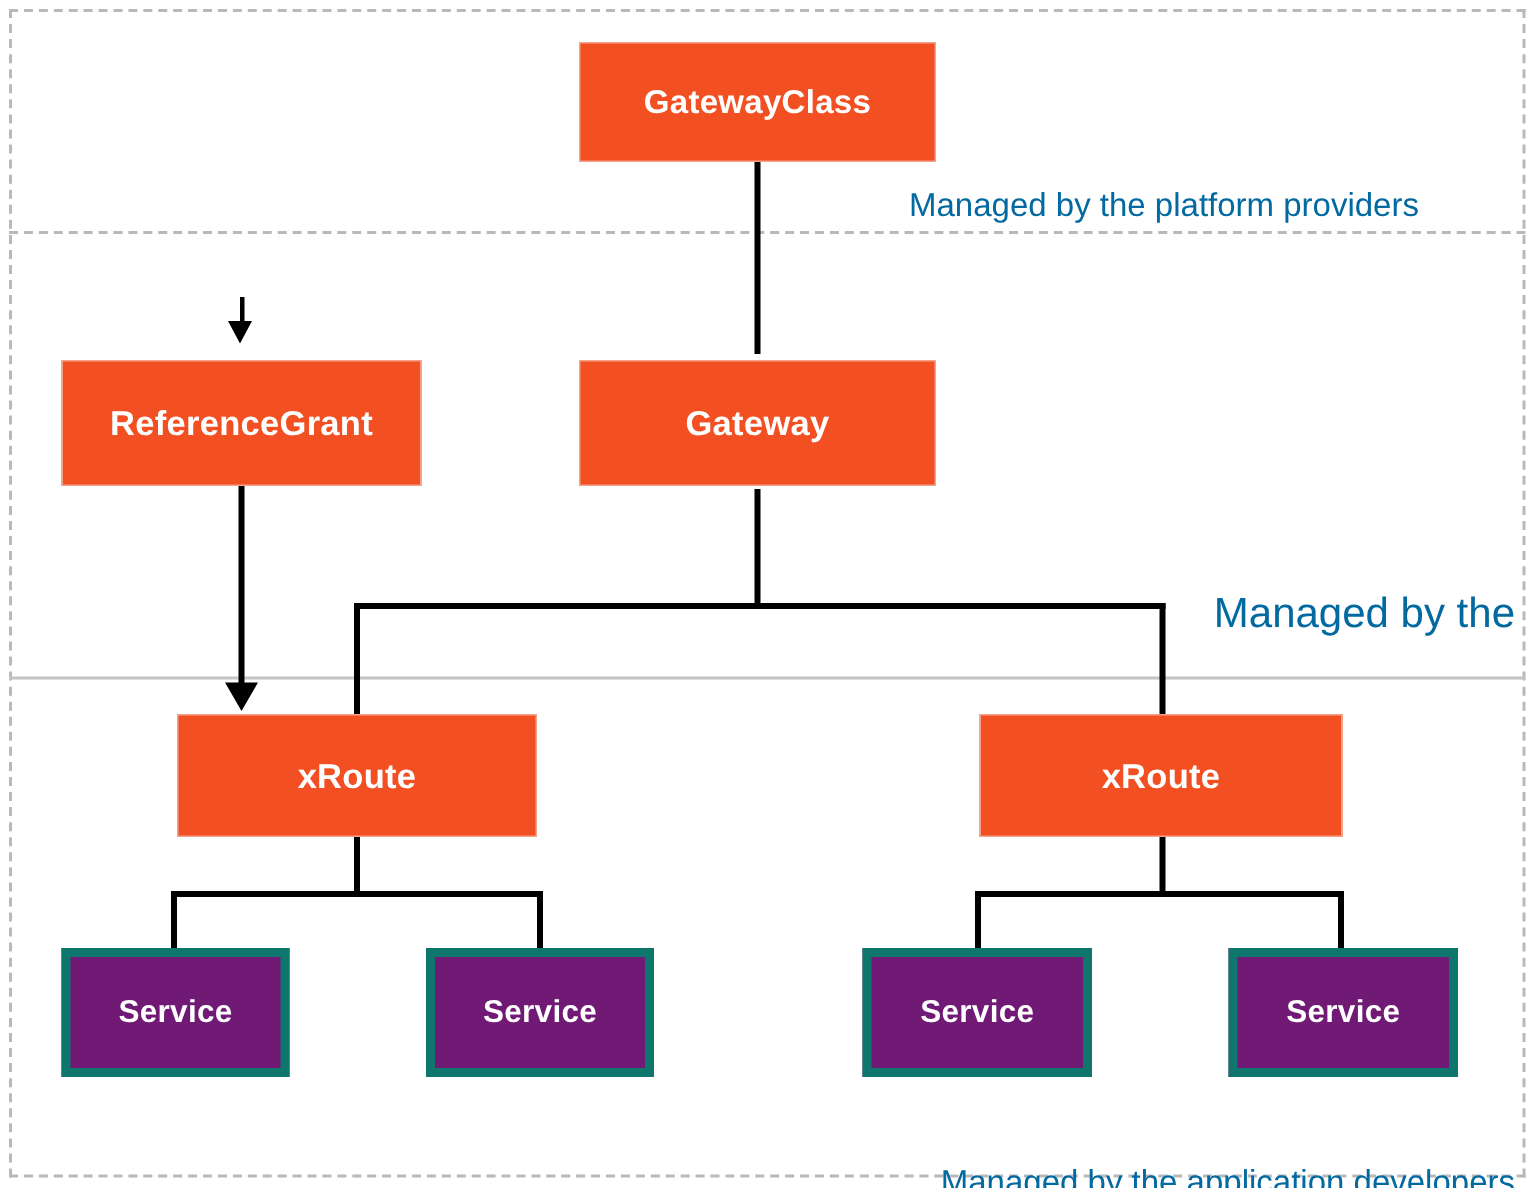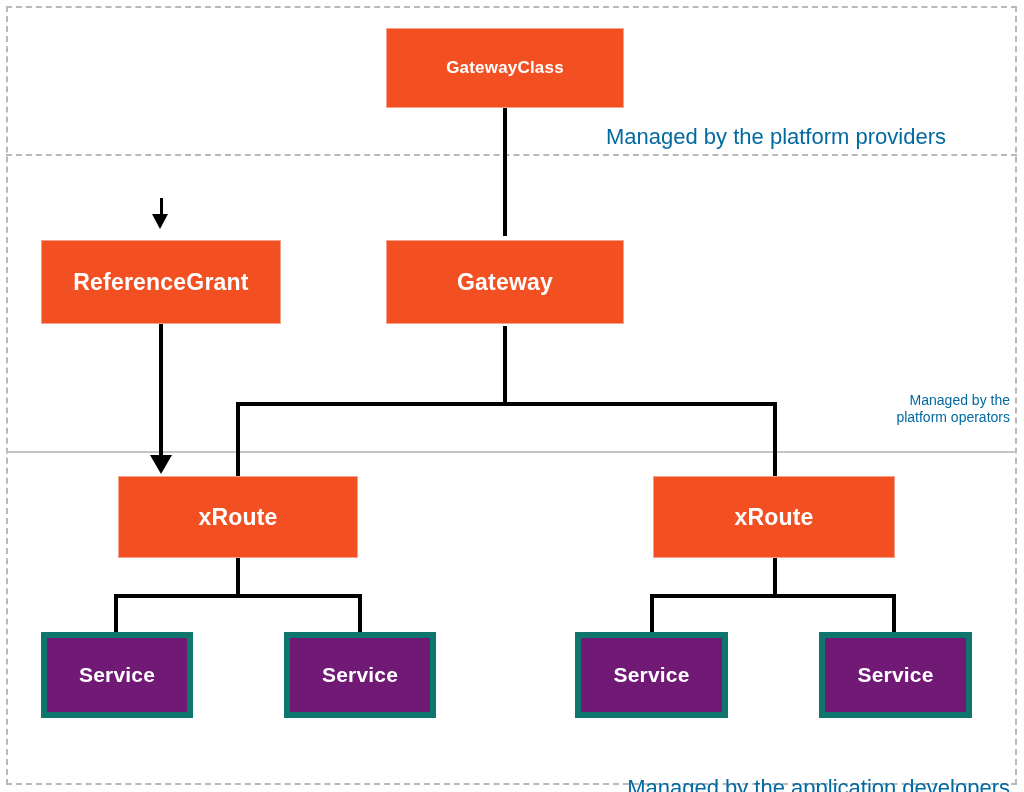--- a/index.html
+++ b/index.html
@@ -114,21 +114,21 @@
   <div class="line-v" style="left:236px; top:558px; height:38px;"></div>
   <div class="line-h" style="left:114px; top:594px; width:248px;"></div>
   <div class="line-v" style="left:114px; top:594px; height:40px;"></div>
   <div class="line-v" style="left:358px; top:594px; height:40px;"></div>
 
   <div class="line-v" style="left:773px; top:558px; height:38px;"></div>
   <div class="line-h" style="left:650px; top:594px; width:245px;"></div>
   <div class="line-v" style="left:650px; top:594px; height:40px;"></div>
   <div class="line-v" style="left:892px; top:594px; height:40px;"></div>
 
-  <div class="node orange" style="left:386px; top:28px; width:238px; height:80px; font-size:17px;">
+  <div class="node orange" style="left:386px; top:28px; width:238px; height:80px; font-size:22px;">
     <span>GatewayClass</span>
   </div>
 
   <div class="node orange" style="left:41px; top:240px; width:240px; height:84px; font-size:23px;">
     <span>ReferenceGrant</span>
   </div>
 
   <div class="node orange" style="left:386px; top:240px; width:238px; height:84px; font-size:23px;">
     <span>Gateway</span>
   </div>
@@ -155,22 +155,21 @@
 
   <div class="node dark" style="left:819px; top:632px; width:153px; height:86px; font-size:21px;">
     <span>Service</span>
   </div>
 
 
   <div class="caption" style="left:606px; top:124px; font-size:22px;">
     <span>Managed by the platform providers</span>
   </div>
 
-  <div class="caption" style="right:14px; top:392px; font-size:14px; text-align:right;">
+  <div class="caption" style="right:14px; top:392px; font-size:28px; text-align:right;">
     <div>Managed by the</div>
-    <div>platform operators</div>
   </div>
 
   <div class="caption" style="right:14px; top:775px; font-size:22px; text-align:right;">
     <span>Managed by the application developers</span>
   </div>
 
 </div>
 
 </body></html>

